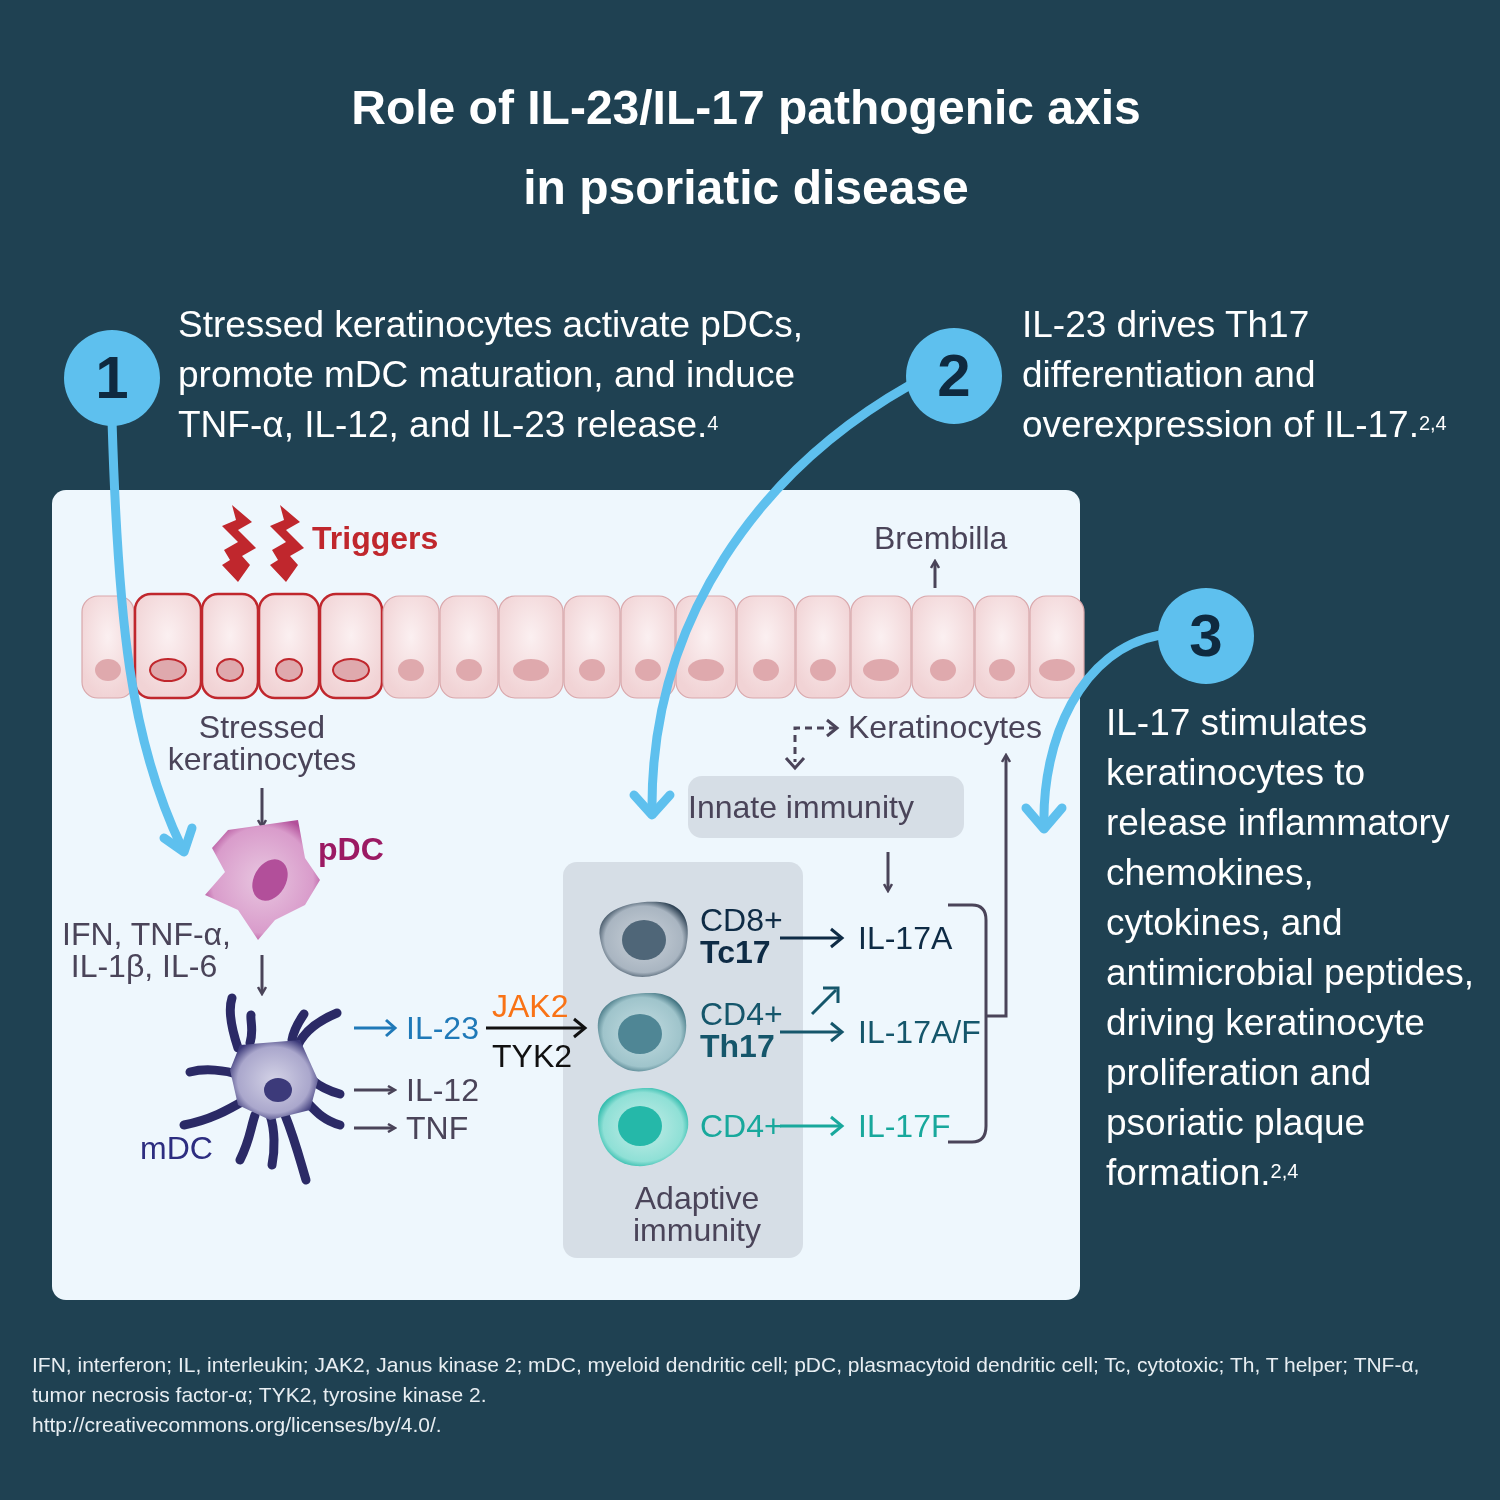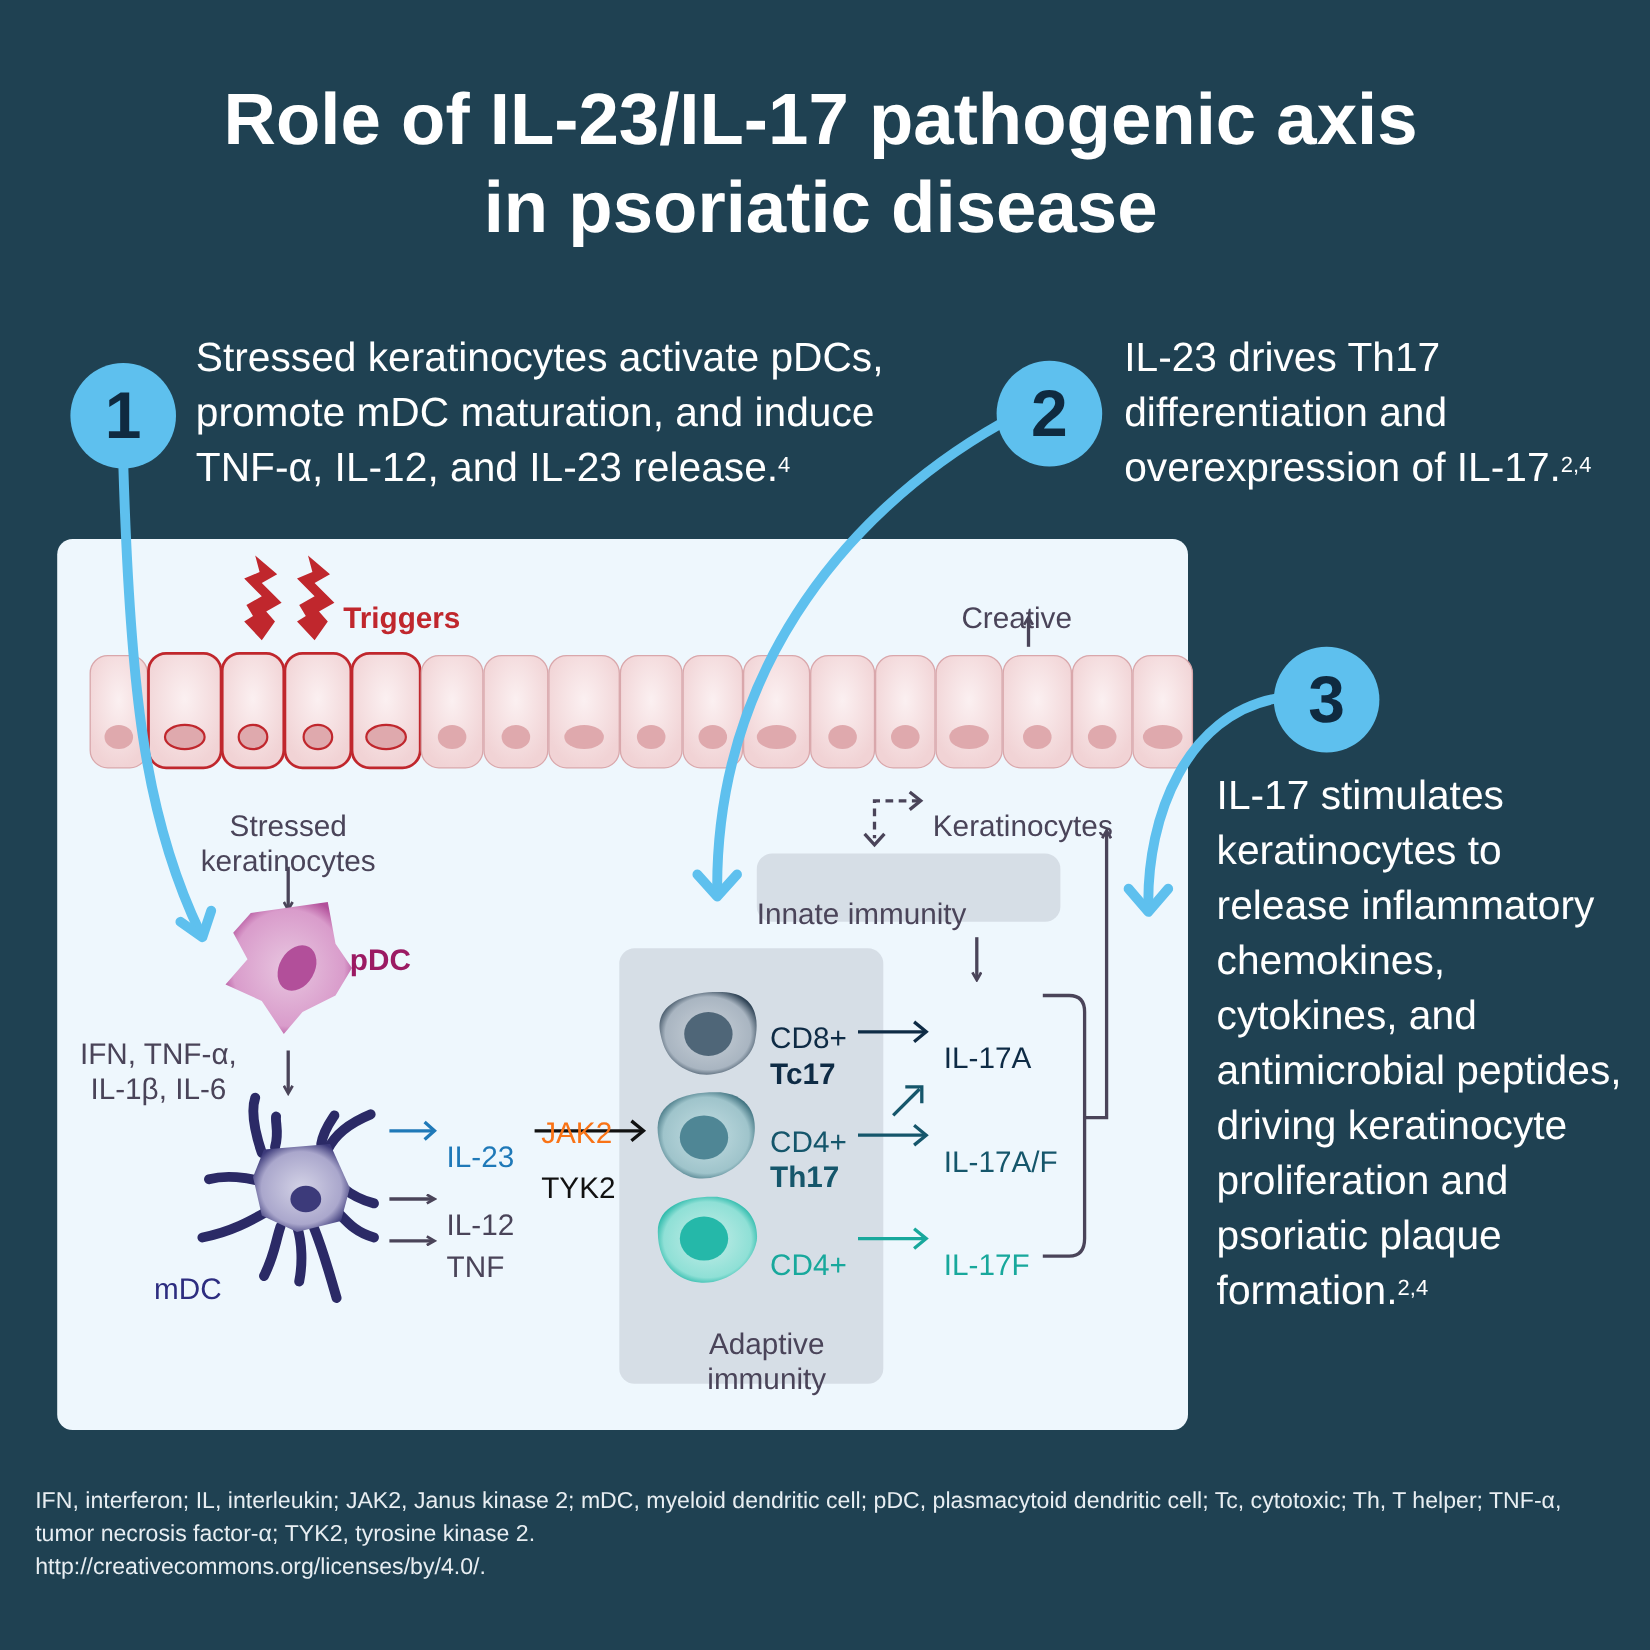--- a/index.html
+++ b/index.html
@@ -1,31 +1,31 @@
 <!DOCTYPE html>
 <html><head>
 <meta charset="utf-8">
 <style>
   html, body { margin:0; padding:0; }
   body { width:1500px; height:1500px; background:#1f4152; position:relative; overflow:hidden;
          font-family:"Liberation Sans", "DejaVu Sans", sans-serif; color:#fff; }
   .abs { position:absolute; }
-  #title { left:0; top:68px; width:1492px; text-align:center; font-weight:bold; font-size:66px; line-height:80px; color:#fff; }
+  #title { left:0; top:68px; width:1492px; text-align:center; font-weight:bold; font-size:48px; line-height:80px; color:#fff; }
   .step-text { font-size:37px; line-height:50px; color:#fff; }
   .step-text sup { font-size:20px; vertical-align:top; position:relative; top:-2px; }
   #step1-text { left:178px; top:300px; width:700px; }
   #step2-text { left:1022px; top:300px; width:470px; }
   #step3-text { left:1106px; top:698px; width:380px; }
   .num { width:96px; height:96px; border-radius:50%; background:#5ec0ee; color:#0f2a40; font-weight:bold;
          font-size:60px; line-height:96px; text-align:center; }
   #num1 { left:64px; top:330px; }
   #num2 { left:906px; top:328px; }
   #num3 { left:1158px; top:588px; }
   #panel { left:52px; top:490px; width:1028px; height:810px; background:#eef7fd; border-radius:14px; }
-  .lbl { font-size:27px; line-height:32px; color:#4a4459; white-space:nowrap;margin-top:24px; }
+  .lbl { font-size:32px; line-height:32px; color:#4a4459; white-space:nowrap; }
   .box { background:#d6dee6; border-radius:14px; }
   #innate-box { left:688px; top:776px; width:276px; height:62px; }
   #adaptive-box { left:563px; top:862px; width:240px; height:396px; }
   #footer { left:32px; top:1350px; width:1440px; font-size:21px; line-height:30px; color:#e8eef2; }
   #footer p { margin:0; }
   #footer sup { font-size:12px; }
   svg { position:absolute; left:0; top:0; }
 </style>
 </head>
 <body>
@@ -197,21 +197,21 @@
     <path d="M1160,635 C1080,650 1042,740 1044,826"></path>
     <path d="M1026,808 L1044,829 L1062,808"></path>
   </g>
 </svg>
 
 <div id="num1" class="abs num">1</div>
 <div id="num2" class="abs num">2</div>
 <div id="num3" class="abs num">3</div>
 
 <div class="abs lbl" style="left:312px;top:522px;color:#c0272d;font-weight:bold;">Triggers</div>
-<div class="abs lbl" style="left:874px;top:522px;">Creative</div>
+<div class="abs lbl" style="left:874px;top:522px;">Brembilla</div>
 <div class="abs lbl" style="left:160px;top:711px;width:204px;text-align:center;">
   <div>Stressed</div>
   <div>keratinocytes</div>
 </div>
 <div class="abs lbl" style="left:848px;top:711px;">Keratinocytes</div>
 <div class="abs lbl" style="left:688px;top:791px;width:276px;">Innate immunity</div>
 <div class="abs lbl" style="left:318px;top:833px;color:#9b1a63;font-weight:bold;">pDC</div>
 <div class="abs lbl" style="left:62px;top:918px;width:164px;text-align:center;">
   <div>IFN, TNF-α,</div>
   <div>IL-1β, IL-6</div>

